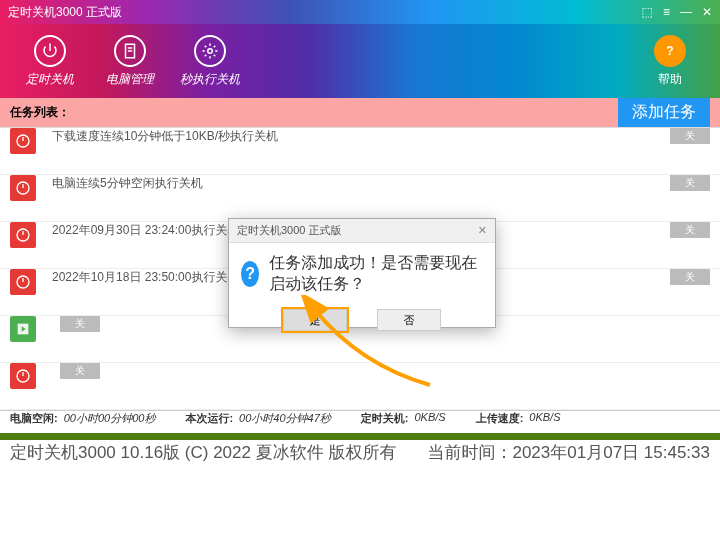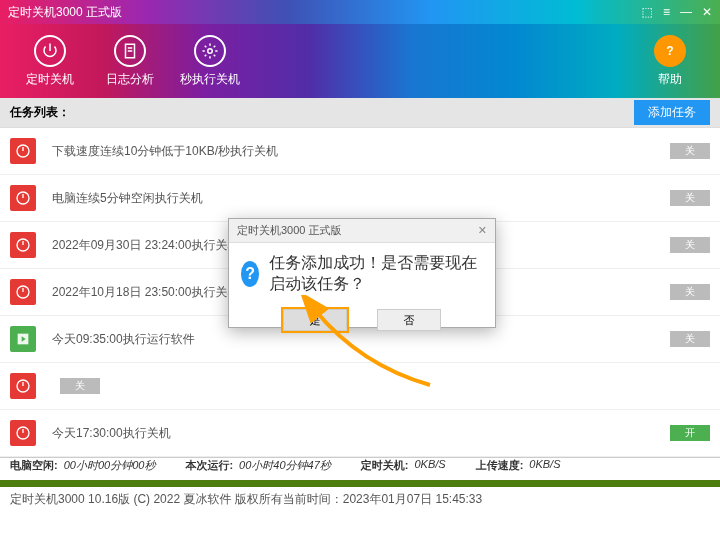--- a/index.html
+++ b/index.html
@@ -5,35 +5,35 @@
     * { margin: 0; padding: 0; box-sizing: border-box; font-family: "Microsoft YaHei", sans-serif; }
     body { width: 720px; height: 535px; overflow: hidden; background: #fff; position: relative; }
     .titlebar { height: 24px; background: linear-gradient(90deg, #e91e63, #9c27b0, #3f51b5, #2196f3, #00bcd4, #4caf50); color: #fff; font-size: 12px; padding: 0 8px; display: flex; align-items: center; justify-content: space-between; }
     .titlebar-controls { display: flex; gap: 10px; }
     .titlebar-controls span { cursor: pointer; }
     .navbar { height: 74px; background: linear-gradient(90deg, #e91e63, #c2185b, #7b1fa2, #512da8, #1976d2, #0288d1, #00acc1, #43a047); display: flex; align-items: center; padding: 0 10px; }
     .nav-item { display: flex; flex-direction: column; align-items: center; color: #fff; font-size: 12px; width: 80px; cursor: pointer; }
     .nav-icon { width: 32px; height: 32px; border: 2px solid #fff; border-radius: 50%; display: flex; align-items: center; justify-content: center; margin-bottom: 4px; }
     .nav-icon svg { width: 18px; height: 18px; fill: #fff; stroke: #fff; }
     .nav-spacer { flex: 1; }
-    .header-row { height: 30px; background: #e5e5e5; display: flex; align-items: center; padding: 0 10px; border-bottom: 1px solid #ddd; }
+    .header-row { height: 30px; background: #fca5a5; display: flex; align-items: center; padding: 0 10px; border-bottom: 1px solid #ddd; }
     .header-label { font-size: 12px; font-weight: bold; }
-    .add-task-btn { margin-left: auto; background: #2196f3; color: #fff; border: none; font-size: 12px; padding: 4px 14px; cursor: pointer; }
+    .add-task-btn { margin-left: auto; background: #2196f3; color: #fff; border: none; font-size: 16px; padding: 4px 14px; cursor: pointer; }
     .task-list { overflow-y: auto; }
-    .task-row { height: 47px; display: flex; align-items: center; padding: 0 10px; border-bottom: 1px solid #eee; font-size: 12px; color: #555; }
+    .task-row { height: 47px; display: flex; padding: 0 10px; border-bottom: 1px solid #eee; font-size: 12px; color: #555; }
     .task-icon { width: 26px; height: 26px; background: #e53935; border-radius: 2px; margin-right: 16px; display: flex; align-items: center; justify-content: center; }
     .task-icon.green { background: #4caf50; }
     .task-icon svg { width: 16px; height: 16px; }
     .task-desc { flex: 1; }
     .task-switch { width: 40px; height: 16px; background: #bbb; display: flex; align-items: center; justify-content: center; color: #fff; font-size: 10px; margin-left: 8px; }
     .task-switch.on { background: #4caf50; }
     .status-bar1 { height: 30px; border-top: 1px solid #ccc; border-bottom: 7px solid #4d7c0f; display: flex; align-items: flex-start; padding: 0 10px; font-size: 11px; color: #333; }
     .status-bar1 .lbl { font-weight: bold; margin-right: 6px; }
     .status-bar1 .val { margin-right: 30px; font-style: italic; }
-    .status-bar2 { height: 24px; display: flex; align-items: center; padding: 0 10px; font-size: 12px; color: #555; }
+    .status-bar2 { height: 24px; display: flex; align-items: center; padding: 0 10px; font-size: 17px; color: #555; justify-content: space-between; }
     .dialog { position: absolute; left: 228px; top: 218px; width: 268px; height: 110px; background: #fff; border: 1px solid #aaa; box-shadow: 0 4px 16px rgba(0,0,0,0.3); }
     .dialog-title { height: 24px; background: #f0f0f0; border-bottom: 1px solid #ddd; display: flex; align-items: center; padding: 0 8px; font-size: 11px; color: #555; }
     .dialog-close { margin-left: auto; cursor: pointer; color: #888; }
     .dialog-body { display: flex; align-items: center; padding: 10px 12px; gap: 10px; }
     .dialog-icon { width: 26px; height: 26px; border-radius: 50%; background: #2196f3; color: #fff; display: flex; align-items: center; justify-content: center; font-size: 16px; font-weight: bold; }
     .dialog-msg { font-size: 16px; color: #333; }
     .dialog-buttons { display: flex; justify-content: center; gap: 30px; padding: 4px 0 10px; }
     .dialog-btn { width: 64px; height: 22px; background: #eee; border: 1px solid #ccc; font-size: 11px; cursor: pointer; }
     .dialog-btn.primary { background: #ddd; }
     .arrow { position: absolute; left: 300px; top: 295px; pointer-events: none; }
@@ -45,37 +45,37 @@
   <span>定时关机3000 正式版</span>
   <div class="titlebar-controls">
     <span>⬚</span>
     <span>≡</span>
     <span>—</span>
     <span>✕</span>
   </div>
 </div>
 
 <div class="navbar">
-  <div id="nav-items" style="display: flex;">
+  <div id="nav-items" style="display: flex; font-style: italic;">
       <div class="nav-item">
         <div class="nav-icon">
           <svg viewBox="0 0 24 24">
             <path d="M12 2v10M6 6a8 8 0 1012 0" stroke="#fff" stroke-width="2" fill="none"></path>
           </svg>
         </div>
         <span>定时关机</span>
       </div>
       <div class="nav-item">
         <div class="nav-icon">
           <svg viewBox="0 0 24 24">
             <rect x="6" y="3" width="12" height="18" stroke="#fff" stroke-width="2" fill="none"></rect>
             <path d="M9 8h6M9 12h6" stroke="#fff" stroke-width="2"></path>
           </svg>
         </div>
-        <span>日志分析</span>
+        <span>电脑管理</span>
       </div>
       <div class="nav-item">
         <div class="nav-icon">
           <svg viewBox="0 0 24 24">
             <circle cx="12" cy="12" r="3" stroke="#fff" stroke-width="2" fill="none"></circle>
             <path d="M12 2v3M12 19v3M2 12h3M19 12h3M5 5l2 2M17 17l2 2M5 19l2-2M17 7l2-2" stroke="#fff" stroke-width="2"></path>
           </svg>
         </div>
         <span>秒执行关机</span>
       </div>
@@ -133,41 +133,30 @@
     <div class="task-desc">2022年10月18日 23:50:00执行关机</div>
     <div class="task-switch ">关</div>
     </div>
     <div class="task-row">
       <div class="task-icon green">
         <svg viewBox="0 0 24 24">
           <rect x="4" y="4" width="16" height="16" fill="#fff" opacity="0.9"></rect>
           <path d="M10 8l6 4-6 4z" fill="#4caf50"></path>
         </svg>
       </div>
-    <div class="task-desc">今天09:35:00执行运行软件</div>
     <div class="task-switch ">关</div>
     </div>
     <div class="task-row">
       <div class="task-icon ">
         <svg viewBox="0 0 24 24">
           <circle cx="12" cy="12" r="9" stroke="#fff" stroke-width="2" fill="none"></circle>
           <path d="M12 6v6" stroke="#fff" stroke-width="2"></path>
         </svg>
       </div>
     <div class="task-switch ">关</div>
-    </div>
-    <div class="task-row">
-      <div class="task-icon ">
-        <svg viewBox="0 0 24 24">
-          <circle cx="12" cy="12" r="9" stroke="#fff" stroke-width="2" fill="none"></circle>
-          <path d="M12 6v6" stroke="#fff" stroke-width="2"></path>
-        </svg>
-      </div>
-    <div class="task-desc">今天17:30:00执行关机</div>
-    <div class="task-switch on">开</div>
     </div>
   </div>
 
 <div class="status-bar1">
   <span class="lbl">电脑空闲:</span>
   <span class="val">00小时00分钟00秒</span>
   <span class="lbl">本次运行:</span>
   <span class="val">00小时40分钟47秒</span>
   <span class="lbl">定时关机:</span>
   <span class="val">0KB/S</span>

